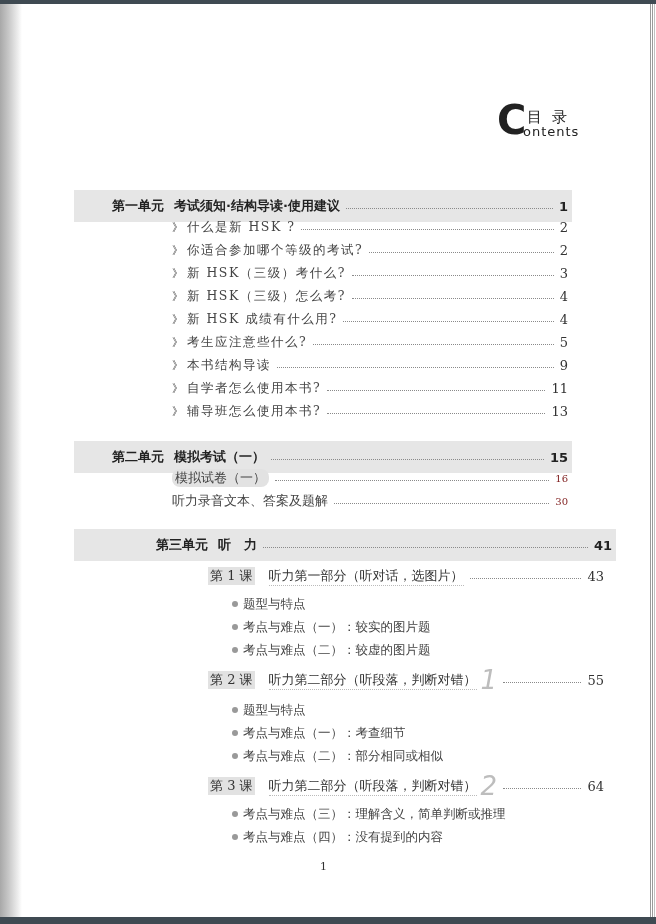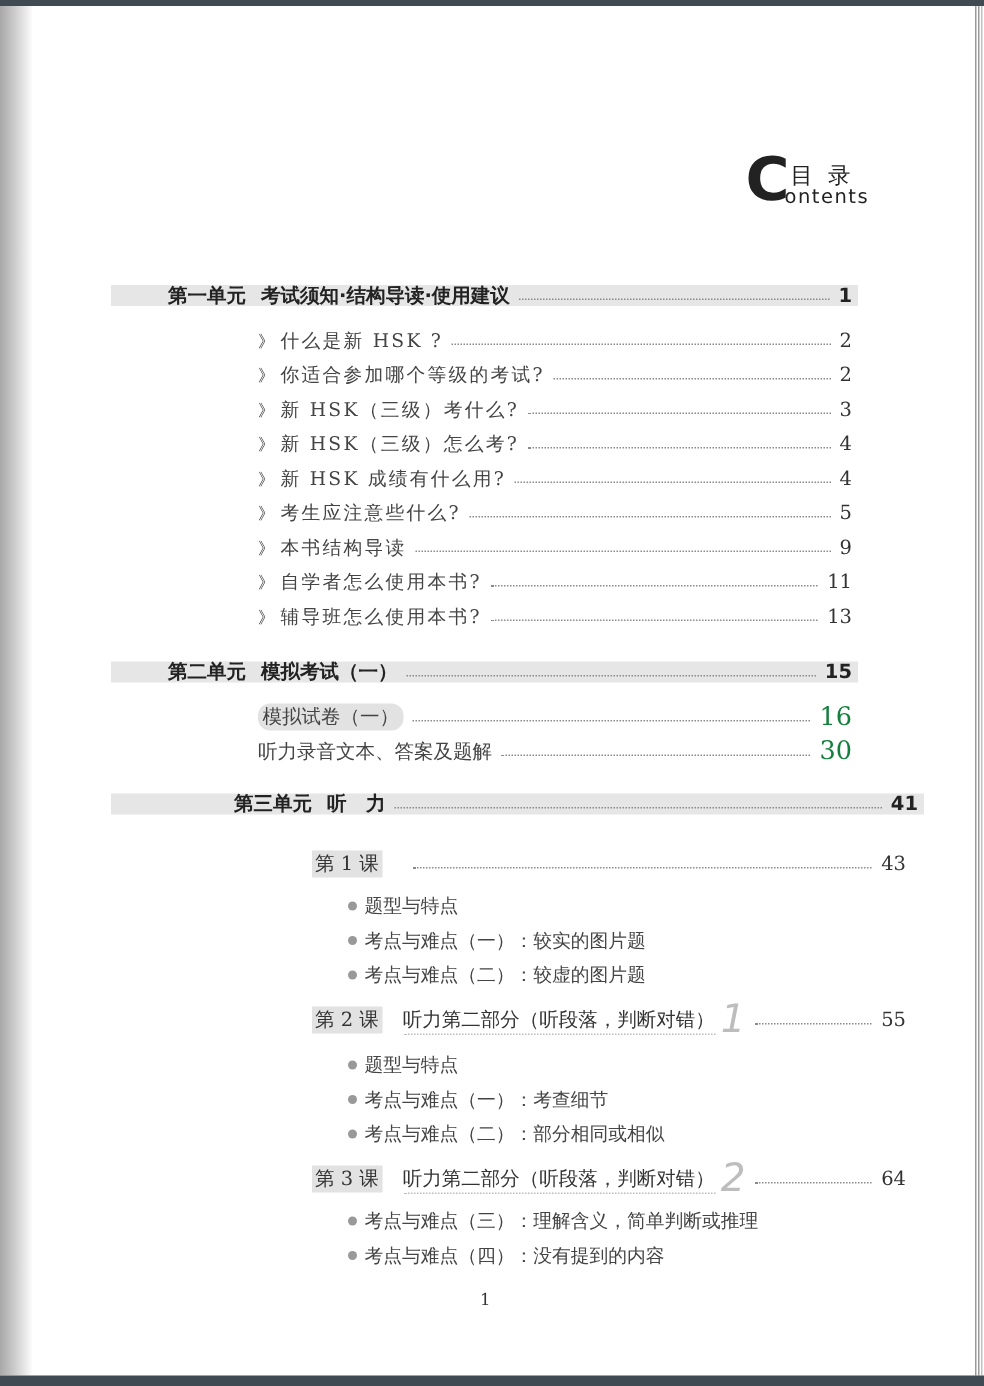--- a/index.html
+++ b/index.html
@@ -28,21 +28,21 @@
   .logo .cn {
     position:absolute; left:30px; top:4px; font-family:"DejaVu Sans","Liberation Sans",sans-serif;
     font-size:15px; color:#222; letter-spacing:10px; white-space:nowrap;
   }
   .logo .en {
     position:absolute; left:26px; top:20px; font-family:"DejaVu Sans","Liberation Sans",sans-serif;
     font-size:13px; color:#222; letter-spacing:1px; white-space:nowrap;
   }
 
   .unit-row {
-    position:absolute; left:74px; width:498px; height:14px;
+    position:absolute; left:74px; width:498px; height:32px;
     background:#e6e6e6; display:flex; align-items:center;
     font-family:"DejaVu Sans","Liberation Sans",sans-serif; font-size:13px; font-weight:bold; color:#222;
   }
   .unit-row .unit-label { width:90px; text-align:right; padding-right:10px; flex:none; }
   .unit-row .unit-title { flex:none; white-space:nowrap; }
   .dots { flex:1; border-bottom:1px dotted #8a8a8a; margin:0 6px; height:0; position:relative; top:2px; }
   .unit-row .page { flex:none; padding-right:4px; font-weight:bold; }
 
   .entry {
     position:absolute; left:172px; width:396px; height:18px; display:flex; align-items:center;
@@ -51,21 +51,21 @@
   .entry .arrow { flex:none; margin-right:6px; font-size:11px; color:#333; letter-spacing:-2px; }
   .entry .title { flex:none; white-space:nowrap; letter-spacing:1.5px; }
   .entry .page { flex:none; font-size:13px; color:#333; }
 
   .plain {
     position:absolute; left:172px; width:396px; height:18px; display:flex; align-items:center;
     font-size:13px; color:#444;
   }
   .plain .title { flex:none; white-space:nowrap; }
   .plain .title.pill { background:#e2e2e2; border-radius:8px; padding:0 3px; }
-  .plain .page { flex:none; font-size:17px; color:#15803d; }
+  .plain .page { flex:none; font-size:10px; color:#7f1d1d; }
 
   .lesson {
     position:absolute; left:172px; width:396px; height:20px; display:flex; align-items:center;
     font-size:13px; color:#333;padding-left:36px;
   }
   .lesson .num { flex:none; background:#e2e2e2; padding:0 2px; margin-right:14px; white-space:nowrap; }
   .lesson .title { flex:none; white-space:nowrap; border-bottom:1px dotted #bbb; }
   .lesson .big {
     flex:none; font-family:"DejaVu Sans","Liberation Sans",sans-serif; font-style:italic;
     font-size:26px; color:#bdbdbd; line-height:20px; margin-left:4px;
@@ -179,20 +179,21 @@
 
 <div class="unit-row" style="top:529px;padding-left:44px;">
   <span class="unit-label">第三单元</span>
   <span class="unit-title">听　力</span>
   <span class="dots"></span>
   <span class="page">41</span>
 </div>
 
 <div class="lesson" style="top:566px;">
   <span class="num">第 1 课</span>
+  <span class="title">听力第一部分（听对话，选图片）</span>
   <span class="dots"></span>
   <span class="page">43</span>
 </div>
 <div class="bullet" style="top:595px;">
   <span class="dot"></span>
   <span>题型与特点</span>
 </div>
 <div class="bullet" style="top:618px;">
   <span class="dot"></span>
   <span>考点与难点（一）：较实的图片题</span>

